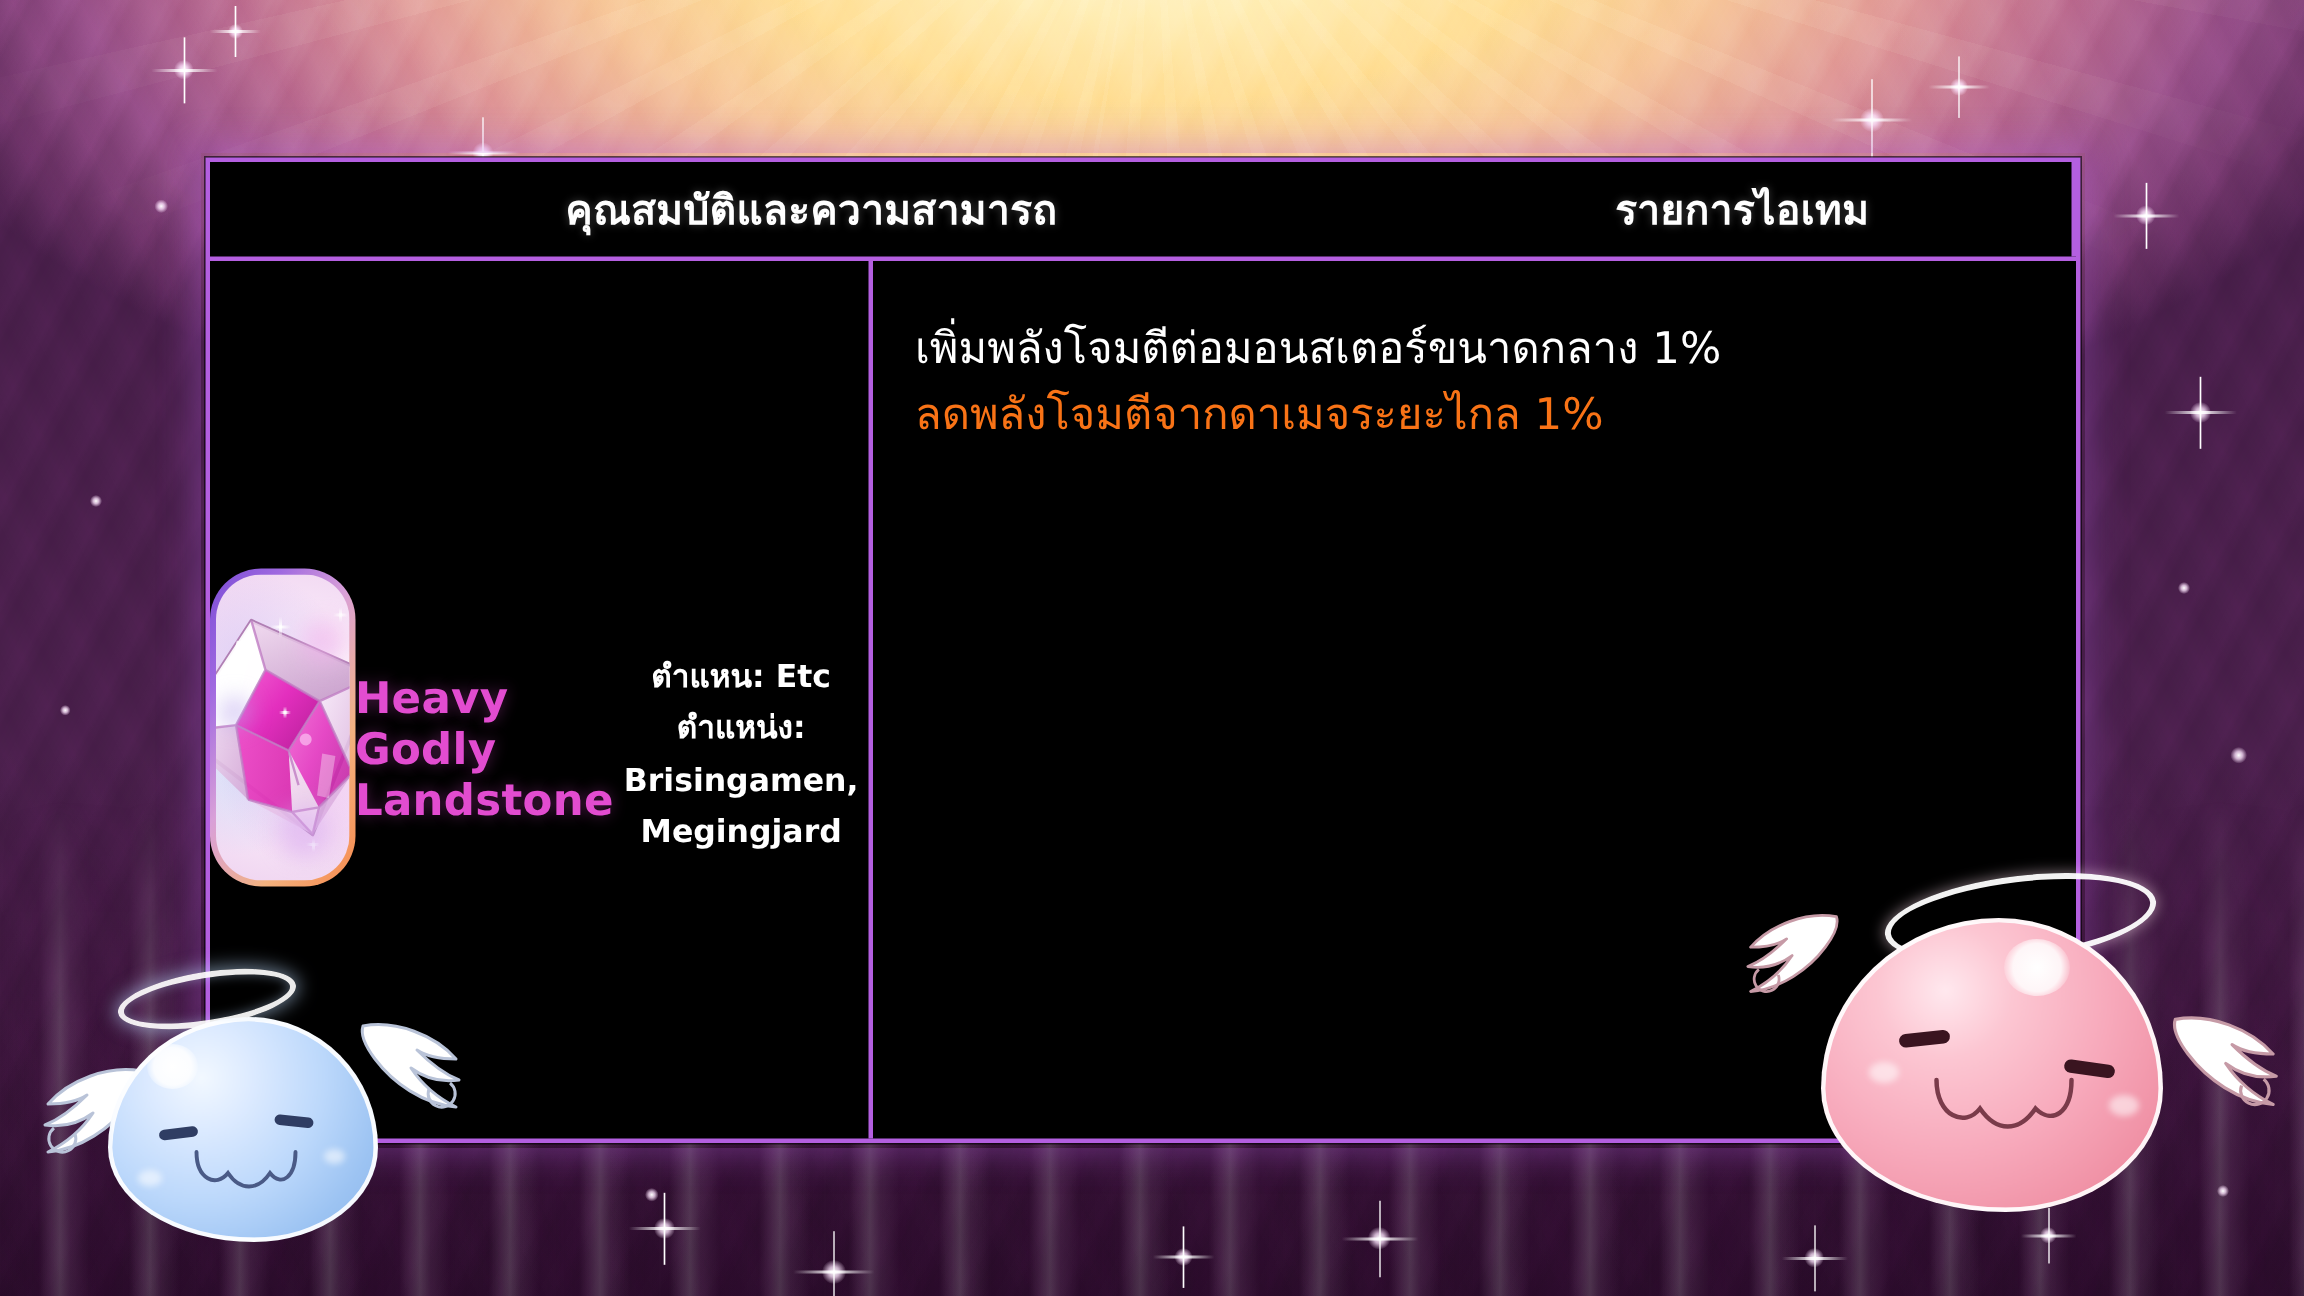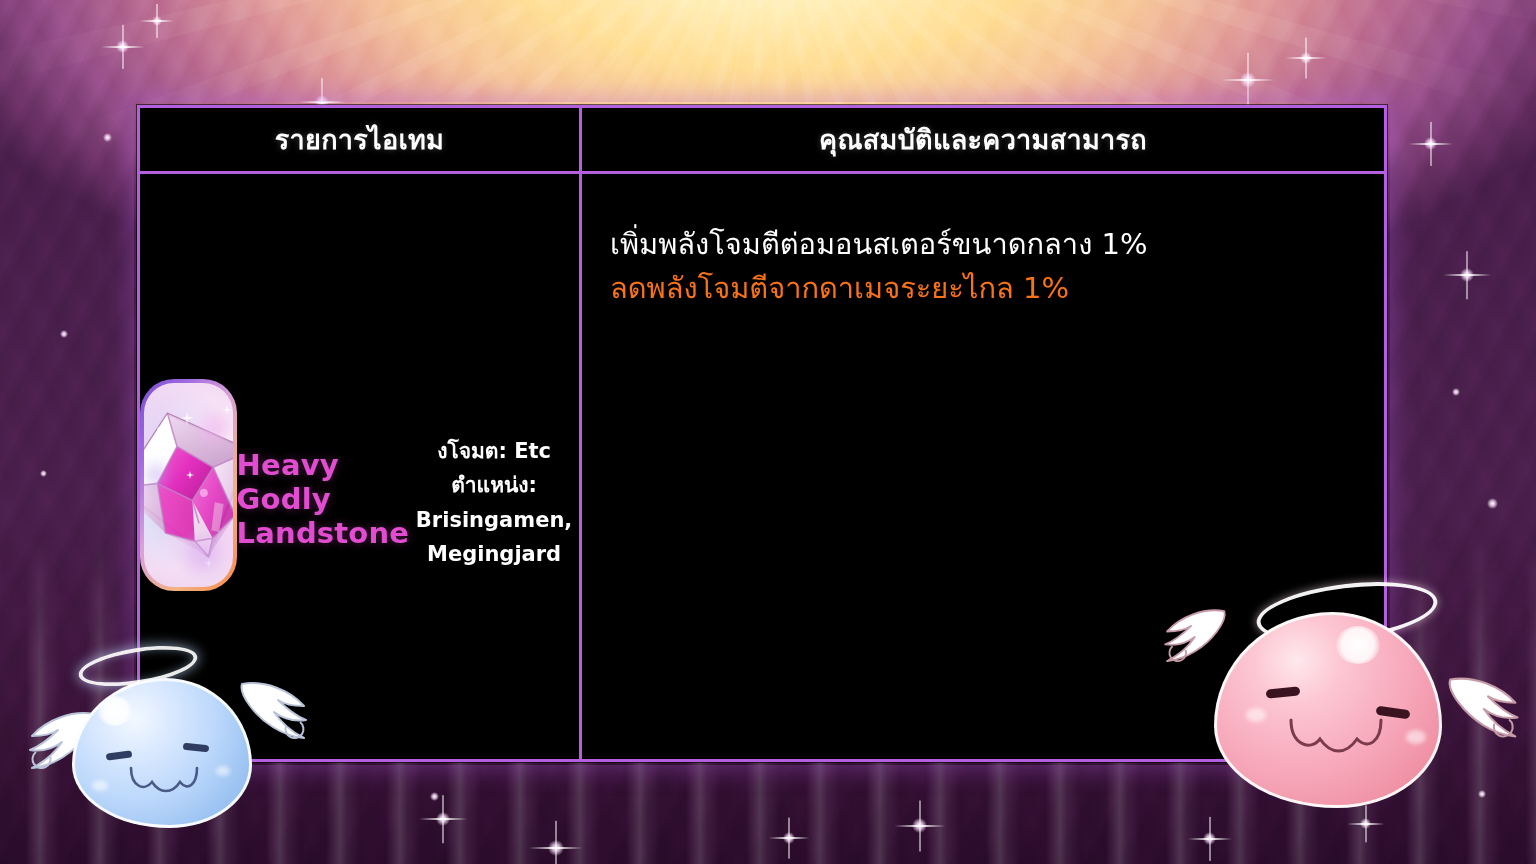--- a/index.html
+++ b/index.html
@@ -177,21 +177,21 @@
     text-align:center;
     color:#ffffff;
     font-size:21px;
     font-weight:bold;
     line-height:1.62;
   }
 
   
   .desc-pane {
     height:100%;
-    padding:48px 30px 0 28px;
+    padding:36px 30px 0 28px;
   }
   .desc-line {
     font-size:29px;
     line-height:1.52;
     color:#ffffff;
     white-space:nowrap;
   }
   .desc-line.cyan { color:#f97316; }
 
   
@@ -261,22 +261,22 @@
   <div class="sparkle star" style="left:1203px;top:832px;width:13px;height:13px;"></div>
   <div class="sparkle star" style="left:1360px;top:818px;width:11px;height:11px;"></div>
   <div class="sparkle" style="left:430px;top:792px;width:9px;height:9px;"></div>
   <div class="sparkle" style="left:207px;top:806px;width:9px;height:9px;"></div>
   <div class="sparkle" style="left:1478px;top:790px;width:8px;height:8px;"></div>
 
   <div id="panel">
     <div class="panel-glow"></div>
 
     <div class="panel-head">
+      <div class="head-cell col-right">คุณสมบัติและความสามารถ</div>
       <div class="head-cell col-left">รายการไอเทม</div>
-      <div class="head-cell col-right">คุณสมบัติและความสามารถ</div>
     </div>
 
     <div class="panel-body">
 
       <div class="col-left">
         <div class="item-pane">
 
           <div class="icon-frame">
             <div class="icon-inner">
 
@@ -339,21 +339,21 @@
               <div class="spark-tiny" style="left:108px;top:34px;width:9px;height:9px;"></div>
               <div class="spark-tiny" style="left:42px;top:88px;width:8px;height:8px;"></div>
               <div class="spark-tiny" style="left:168px;top:140px;width:11px;height:11px;"></div>
               <div class="spark-tiny" style="left:60px;top:176px;width:9px;height:9px;"></div>
             </div>
           </div>
 
           <div class="item-name">Heavy Godly Landstone</div>
 
           <div class="item-meta">
-            <div>งโจมต: Etc</div>
+            <div>ตำแหน: Etc</div>
             <div>ตำแหน่ง: Brisingamen, Megingjard</div>
           </div>
         </div>
       </div>
 
       <div class="col-right">
         <div class="desc-pane">
           <div class="desc-line">เพิ่มพลังโจมตีต่อมอนสเตอร์ขนาดกลาง 1%</div>
           <div class="desc-line cyan">ลดพลังโจมตีจากดาเมจระยะไกล 1%</div>
         </div>

